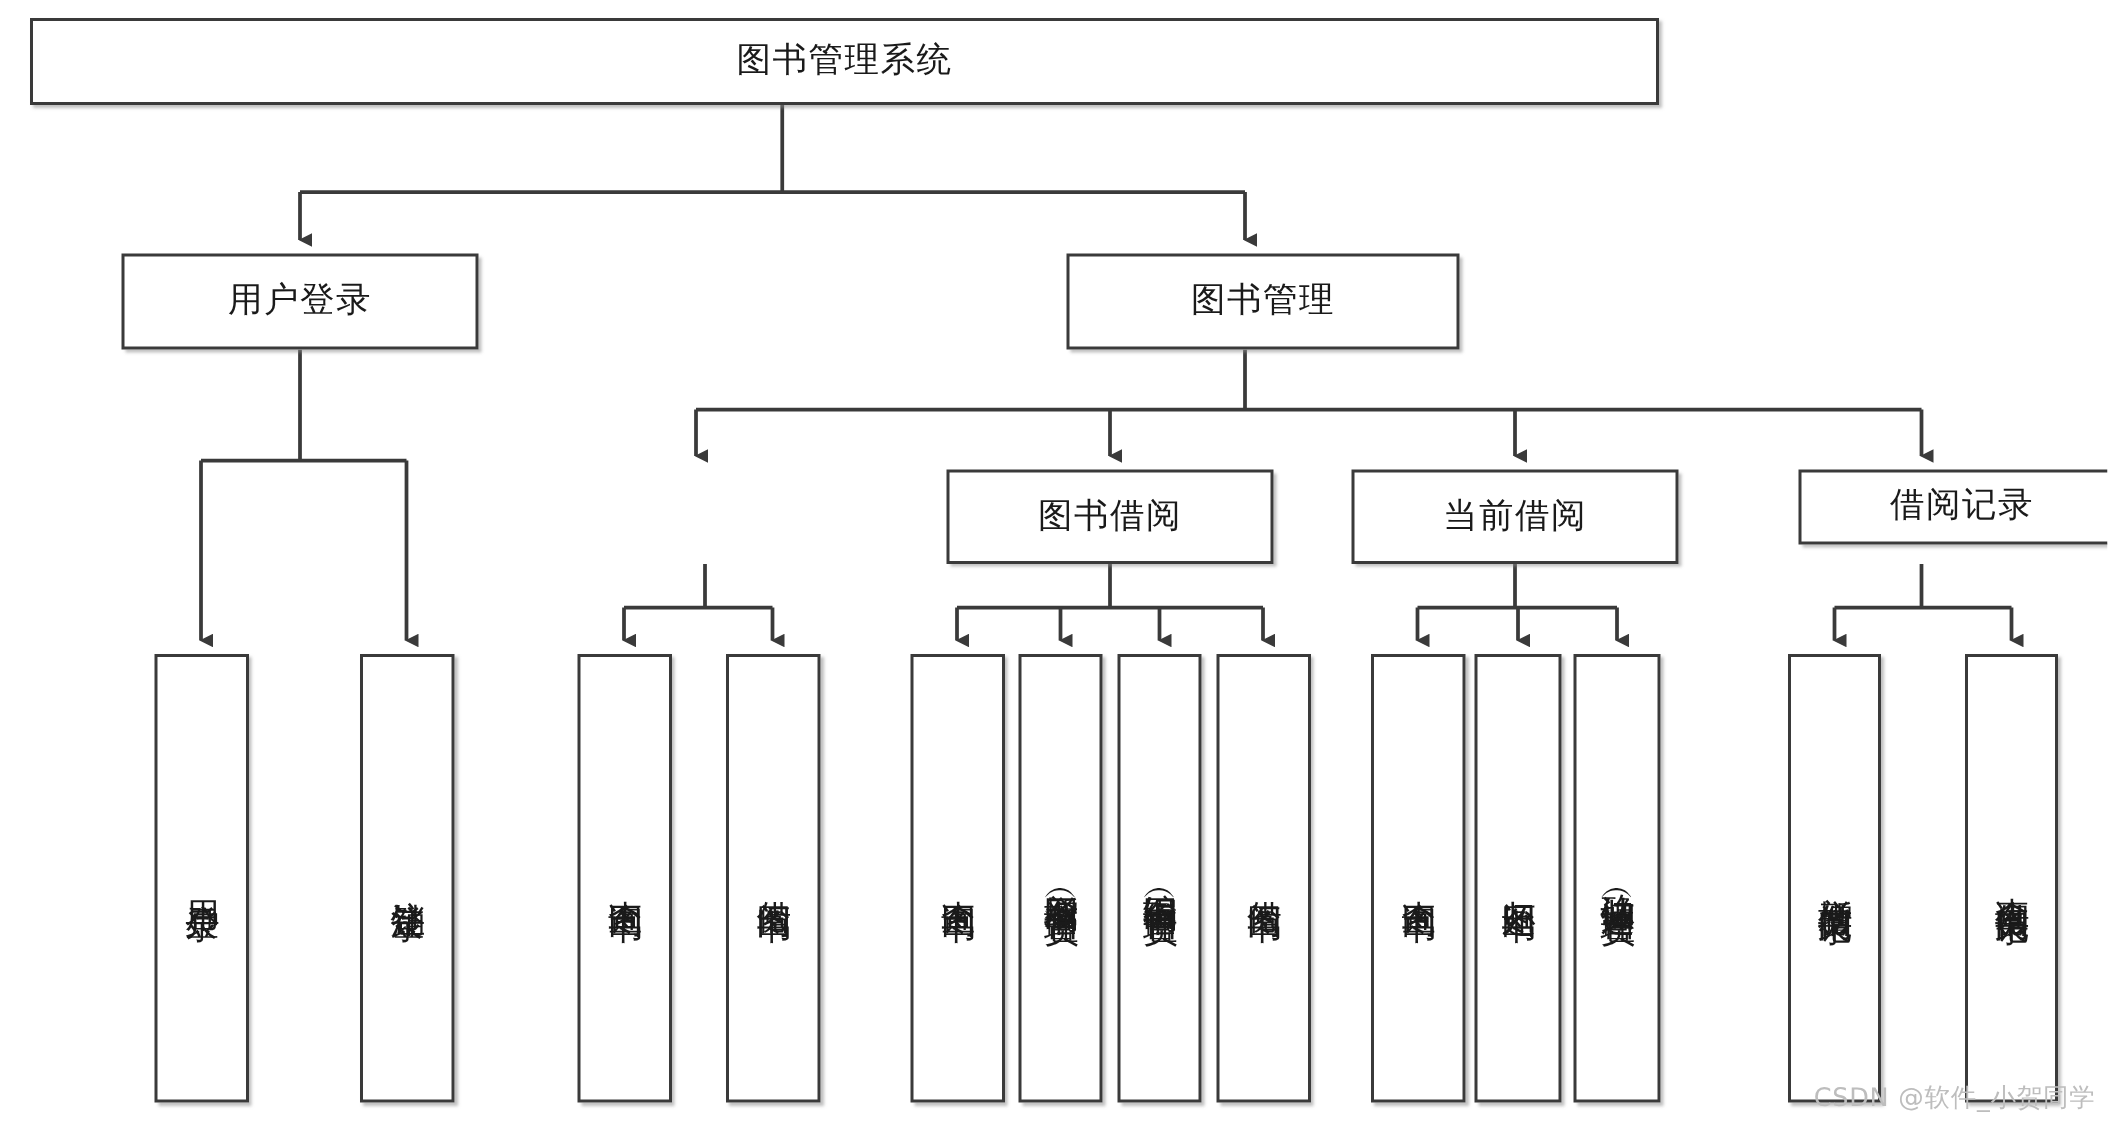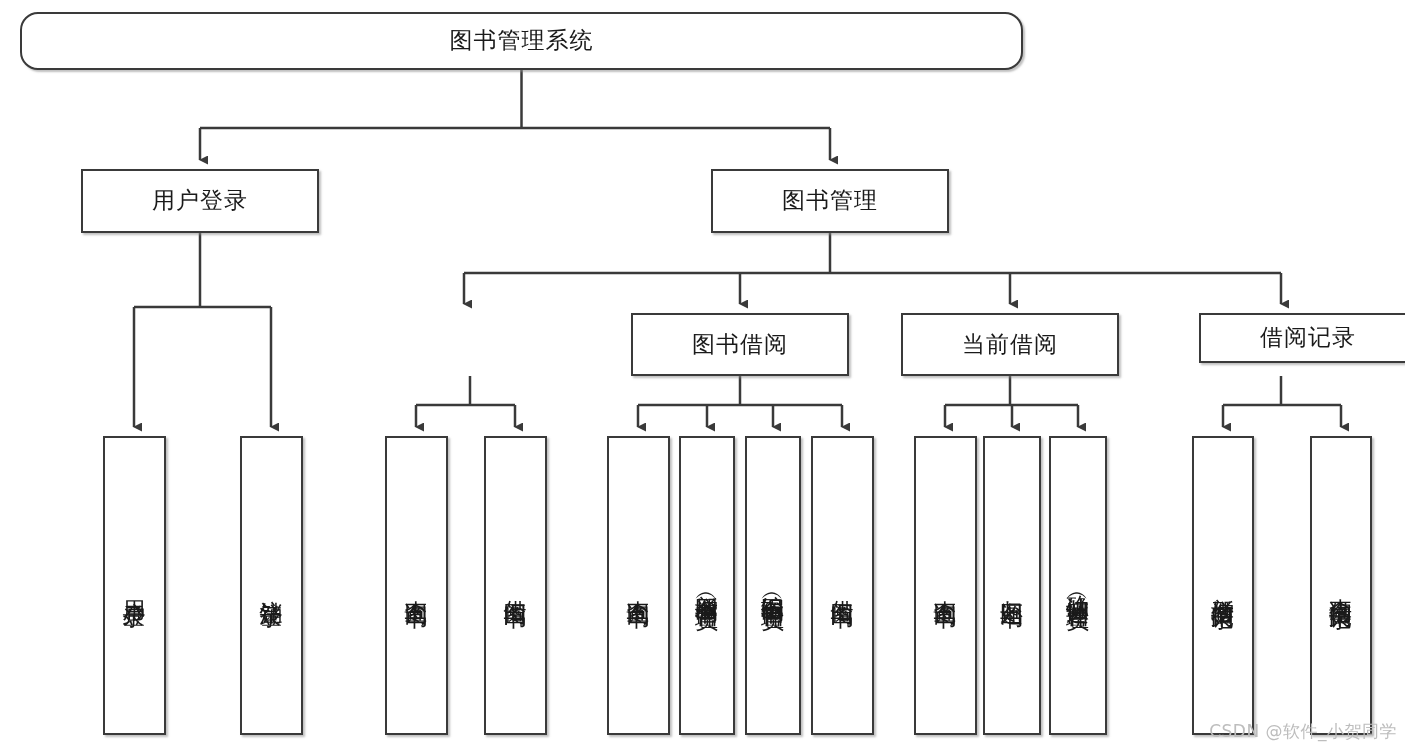--- a/index.html
+++ b/index.html
@@ -123,28 +123,28 @@
       <path d="M1012,405 L1012,427" marker-end="url(#arrowhead)"></path>
       <path d="M1078,405 L1078,427" marker-end="url(#arrowhead)"></path>
 
       <path d="M1281,376 L1281,405"></path>
       <path d="M1223,405 L1341,405"></path>
       <path d="M1223,405 L1223,427" marker-end="url(#arrowhead)"></path>
       <path d="M1341,405 L1341,427" marker-end="url(#arrowhead)"></path>
     </g>
   </svg>
 
-  <div class="node horiz" style="left: 20px; top: 12px; width: 1003px; height: 58px; border-radius: 18px;">
+  <div class="node horiz" style="left: 20px; top: 12px; width: 1086px; height: 58px;">
     <span>图书管理系统</span>
   </div>
 
   <div class="node horiz" style="left: 81px; top: 169px; width: 238px; height: 64px;">
     <span>用户登录</span>
   </div>
-  <div class="node horiz" style="left: 711px; top: 169px; width: 238px; height: 64px;">
+  <div class="node horiz" style="left: 711px; top: 169px; width: 262px; height: 64px;">
     <span>图书管理</span>
   </div>
 
   <div class="node horiz" style="left: 901px; top: 313px; width: 218px; height: 63px;">
     <span>当前借阅</span>
   </div>
   <div class="node horiz" style="left: 631px; top: 313px; width: 218px; height: 63px;">
     <span>图书借阅</span>
   </div>
   <div class="node horiz" style="left: 1171px; top: 313px; width: 218px; height: 50px; margin-left: 28px;">

